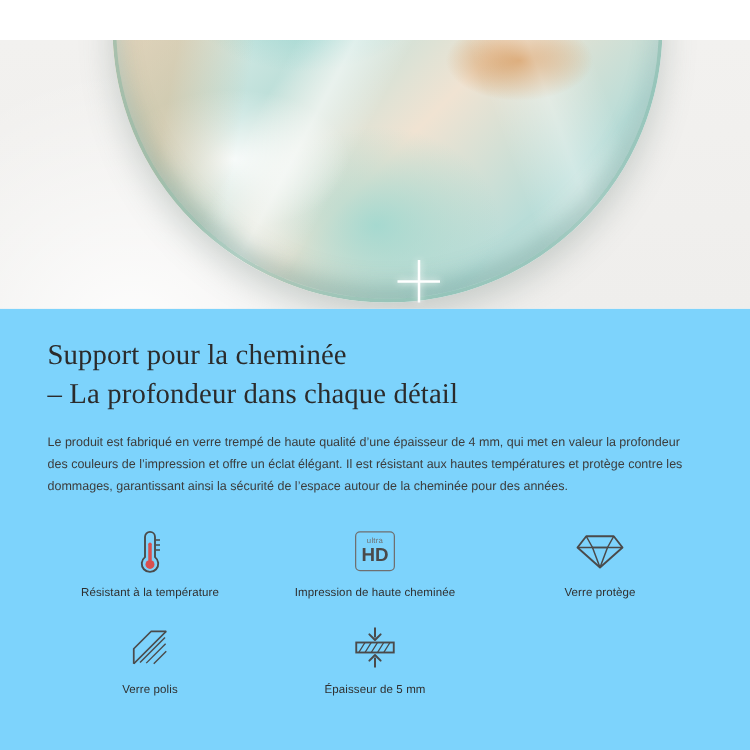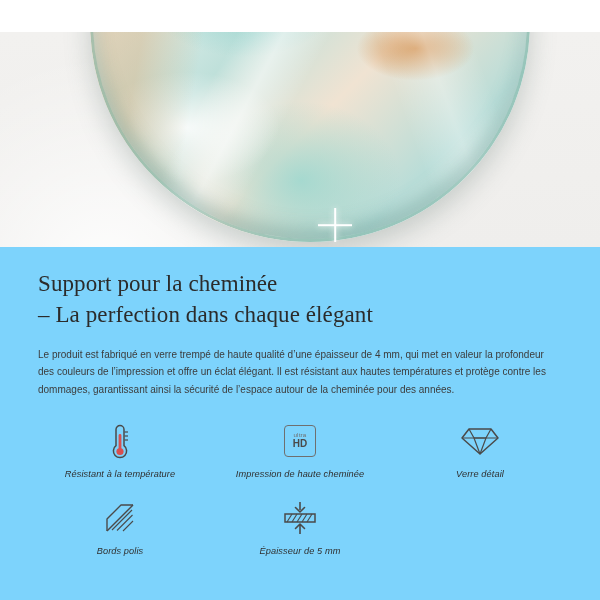--- a/index.html
+++ b/index.html
@@ -138,55 +138,54 @@
     height: 42px;
     display: flex;
     align-items: center;
     justify-content: center;
   }
   .feature-label {
     margin-top: 7px;
     font-size: 9.2px;
     color: #2f2f2f;
     letter-spacing: 0.1px;
-    font-style: italic;
   }
   .ultrahd {
     width: 30px;
     height: 30px;
     border: 1.6px solid #6f6f6f;
     border-radius: 4px;
     display: flex;
     flex-direction: column;
     align-items: center;
     justify-content: center;
     line-height: 1;
   }
   .ultrahd .u { font-size: 6.2px; color: #6f6f6f; letter-spacing: .2px; }
-  .ultrahd .hd { font-size: 10px; font-weight: bold; color: #4a4a4a; margin-top: 1px; }
+  .ultrahd .hd { font-size: 15px; font-weight: bold; color: #4a4a4a; margin-top: 1px; }
   svg { display: block; }
 </style>
 </head>
 <body>
 
 <div class="page">
 
   <div class="hero">
     <div class="hero-bg"></div>
     <div class="glass">
       <div class="glass-art"></div>
       <div class="glass-edge"></div>
     </div>
     <div class="sparkle"></div>
   </div>
 
   <div class="content">
     <h1 class="headline">
       <span>Support pour la cheminée</span>
-      <span class="line2">– La perfection dans chaque élégant</span>
+      <span class="line2">– La profondeur dans chaque détail</span>
     </h1>
     <p class="body-copy">Le produit est fabriqué en verre trempé de haute qualité d’une épaisseur de 4 mm, qui met en valeur la profondeur des couleurs de l’impression et offre un éclat élégant. Il est résistant aux hautes températures et protège contre les dommages, garantissant ainsi la sécurité de l’espace autour de la cheminée pour des années.</p>
   </div>
 
   <div class="features">
 
     <div class="feature">
       <div class="feature-icon">
         <svg width="26" height="40" viewBox="0 0 26 40">
           <path d="M13 4.5a4 4 0 0 0-4 4v16.2a6.6 6.6 0 1 0 8 0V8.5a4 4 0 0 0-4-4z" fill="none" stroke="#4a4a4a" stroke-width="1.5"></path>
@@ -214,34 +213,34 @@
     <div class="feature">
       <div class="feature-icon">
         <svg width="40" height="32" viewBox="0 0 40 32">
           <path d="M9 4 H31 L38 13 L20 29 L2 13 Z" fill="none" stroke="#4a4a4a" stroke-width="1.5" stroke-linejoin="round"></path>
           <path d="M2 13 H38" stroke="#4a4a4a" stroke-width="1.2"></path>
           <path d="M9 4 L14 13 L20 29" fill="none" stroke="#4a4a4a" stroke-width="1.2"></path>
           <path d="M31 4 L26 13 L20 29" fill="none" stroke="#4a4a4a" stroke-width="1.2"></path>
           <path d="M14 13 H26" stroke="#4a4a4a" stroke-width="1.2"></path>
         </svg>
       </div>
-      <div class="feature-label">Verre détail</div>
+      <div class="feature-label">Verre protège</div>
     </div>
 
     <div class="feature">
       <div class="feature-icon">
         <svg width="34" height="34" viewBox="0 0 34 34">
           <path d="M4 30 L30 4" stroke="#4a4a4a" stroke-width="1.4"></path>
           <path d="M4 30 L4 18 L18 4 L30 4" fill="none" stroke="#4a4a4a" stroke-width="1.4" stroke-linejoin="round"></path>
           <path d="M9 29 L29 9" stroke="#4a4a4a" stroke-width="1.1"></path>
           <path d="M14 29.5 L29.5 14" stroke="#4a4a4a" stroke-width="1.1"></path>
           <path d="M20 30 L30 20" stroke="#4a4a4a" stroke-width="1.1"></path>
         </svg>
       </div>
-      <div class="feature-label">Bords polis</div>
+      <div class="feature-label">Verre polis</div>
     </div>
 
     <div class="feature">
       <div class="feature-icon">
         <svg width="40" height="38" viewBox="0 0 40 38">
           <path d="M20 3 V11" stroke="#4a4a4a" stroke-width="1.6"></path>
           <path d="M15.5 8.5 L20 13 L24.5 8.5" fill="none" stroke="#4a4a4a" stroke-width="1.6" stroke-linecap="round" stroke-linejoin="round"></path>
           <rect x="5" y="15" width="30" height="8" fill="none" stroke="#4a4a4a" stroke-width="1.5"></rect>
           <path d="M7 23 L12 15 M12 23 L17 15 M17 23 L22 15 M22 23 L27 15 M27 23 L32 15" stroke="#4a4a4a" stroke-width="1.1"></path>
           <path d="M20 35 V27" stroke="#4a4a4a" stroke-width="1.6"></path>

